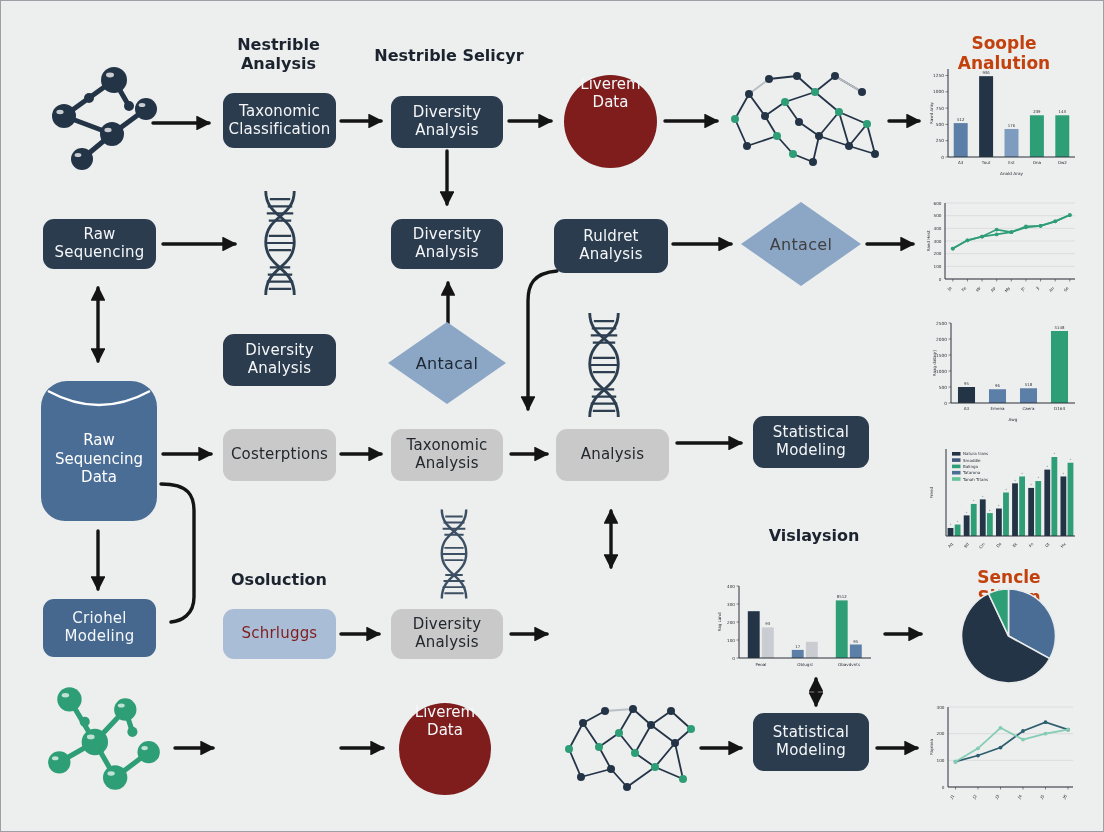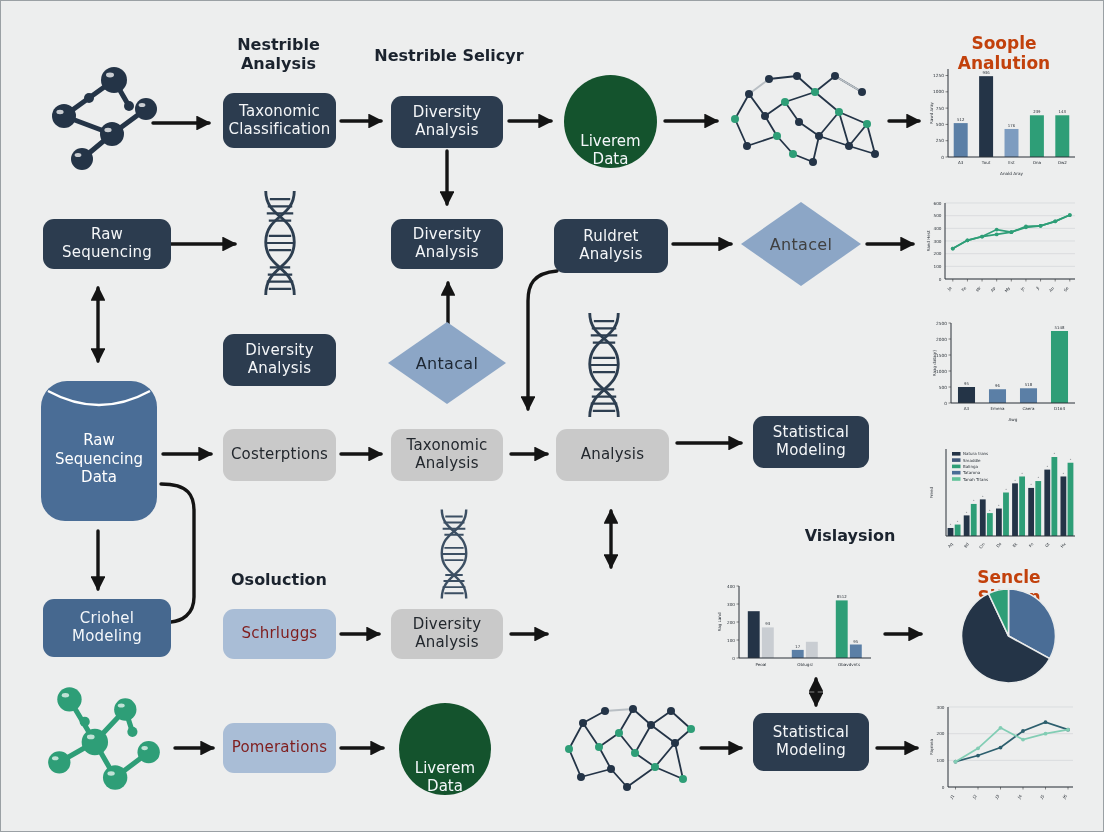--- a/index.html
+++ b/index.html
@@ -5,22 +5,22 @@
   html,body{margin:0;padding:0;background:#dfe1e2;}
   #canvas{position:relative;width:1104px;height:832px;background:#edeeee;overflow:hidden;
           font-family:"DejaVu Sans","Liberation Sans",sans-serif;border:1px solid #9aa0a4;box-sizing:border-box;}
   #edges{position:absolute;left:0;top:0;z-index:1;}
   .box{position:absolute;z-index:2;border-radius:11px;display:flex;align-items:center;justify-content:center;
        text-align:center;font-size:15px;line-height:1.18;padding:4px 4px;box-sizing:border-box;letter-spacing:.2px;font-weight:500;}
   .dark{background:#2c3c4f;color:#f4f6f8;}
   .gray{background:#c9c9c9;color:#23282e;}
   .lightblue{background:#a9bdd6;color:#7f1d1d;}
   .blue{background:#46688f;color:#f4f7fa;}
-  .circle{position:absolute;z-index:2;border-radius:50%;background:#14532d;color:#f4f7fa;display:flex;
-          align-items:flex-end;justify-content:center;text-align:center;font-size:15px;line-height:1.2;}
+  .circle{position:absolute;z-index:2;border-radius:50%;background:#7f1d1d;color:#f4f7fa;display:flex;
+          align-items:flex-start;justify-content:center;text-align:center;font-size:15px;line-height:1.2;}
   .cylinder{position:absolute;z-index:2;background:#4a6d96;color:#ffffff;border-radius:26px 26px 24px 24px;
             display:flex;align-items:center;justify-content:center;text-align:center;font-size:15px;line-height:1.25;}
   .cylinder svg{position:absolute;top:2px;left:0;}
   .diamond{position:absolute;z-index:2;display:flex;align-items:center;justify-content:center;}
   .diamond svg{position:absolute;inset:0;}
   .dlabel{position:relative;z-index:3;font-size:16px;letter-spacing:.3px;}
   .flabel{position:absolute;z-index:2;text-align:center;color:#1b232e;font-size:16px;font-weight:600;line-height:1.2;}
   .ctitle{position:absolute;z-index:2;text-align:center;color:#c2410c;font-size:17px;font-weight:600;}
   .icon,.chart{position:absolute;z-index:2;}
 </style>
@@ -62,21 +62,21 @@
       <path d="M174 747 H212" marker-end="url(#ah)"></path>
       <path d="M340 747 H382" marker-end="url(#ah)"></path>
       <path d="M700 747 H740" marker-end="url(#ah)"></path>
       <path d="M876 747 H916" marker-end="url(#ah)"></path>
     </g>
   </svg>
 
   <div class="flabel" style="left:210px;top:34px;width:135px;">Nestrible Analysis</div>
   <div class="flabel" style="left:372px;top:45px;width:152px;">Nestrible Selicyr</div>
   <div class="flabel" style="left:215px;top:569px;width:126px;">Osoluction</div>
-  <div class="flabel" style="left:762px;top:525px;width:102px;margin-left:36px;">Vislaysion</div>
+  <div class="flabel" style="left:762px;top:525px;width:102px;">Vislaysion</div>
   <div class="ctitle" style="left:922px;top:32px;width:162px;">Soople Analution</div>
   <div class="ctitle" style="left:942px;top:566px;width:132px;">Sencle Siftion</div>
 
   <div class="icon" style="left:33px;top:63px;">
     <svg width="127" height="107" viewBox="0 0 127 107">
       <g stroke="#243447" stroke-width="5">
           <path d="M80,16 55,34 M55,34 30,52 M30,52 78,70 M78,70 112,45 M80,16 95,42 M78,70 48,95"></path>
         </g>
       <g fill="#243447">
         <circle cx="80" cy="16" r="13"></circle>
@@ -166,21 +166,21 @@
         <text x="110.89999999999999" y="105" text-anchor="middle" style="font-family:'DejaVu Sans',sans-serif;font-size:4.1px;fill:#2b3138">Ona</text>
         <rect x="129.315" y="56.28148148148148" width="13.97" height="41.71851851851852" fill="#2e9e77"></rect>
         <text x="136.3" y="54.081481481481475" text-anchor="middle" style="font-family:'DejaVu Sans',sans-serif;font-size:3.9px;fill:#2b3138">143</text>
         <text x="136.3" y="105" text-anchor="middle" style="font-family:'DejaVu Sans',sans-serif;font-size:4.1px;fill:#2b3138">Ow2</text>
         <line x1="22" y1="10" x2="22" y2="98" stroke="#2b3138" stroke-width="1"></line>
         <line x1="22" y1="98" x2="149" y2="98" stroke="#2b3138" stroke-width="1"></line>
         <text x="7" y="54" transform="rotate(-90 7 54)" text-anchor="middle" style="font-family:'DejaVu Sans',sans-serif;font-size:4.1px;fill:#2b3138">Rawd Aray</text>
         <text x="85.5" y="115.5" text-anchor="middle" style="font-family:'DejaVu Sans',sans-serif;font-size:4.2px;fill:#2b3138">Anald Aray</text>
       </svg></div>
 
-  <div class="box dark" style="left:42px;top:218px;width:128px;height:50px;align-items:center;">
+  <div class="box dark" style="left:42px;top:218px;width:113px;height:50px;align-items:center;">
     <span>Raw Sequencing</span>
   </div>
 
   <div class="icon" style="left:248px;top:186px;">
     <svg width="62" height="112" viewBox="0 0 60 110">
       <g stroke="#2d3e50" stroke-width="2.8" fill="none">
         <path d="M16,4 C16,30 44,28 44,54 C44,80 16,78 16,106"></path>
         <path d="M44,4 C44,30 16,28 16,54 C16,80 44,78 44,106"></path>
       </g>
       <g stroke="#2d3e50" stroke-width="2.2">
@@ -396,21 +396,21 @@
       <g stroke="#3c4f63" stroke-width="2.8" fill="none">
         <path d="M16,4 C16,30 44,28 44,54 C44,80 16,78 16,106"></path>
         <path d="M44,4 C44,30 16,28 16,54 C16,80 44,78 44,106"></path>
       </g>
       <g stroke="#3c4f63" stroke-width="2.2">
         <path d="M20,12 40,12 M18,19 42,19 M17,26 43,26 M19,33 41,33 M19,48 41,48 M17,55 43,55 M19,62 41,62 M20,79 40,79 M18,86 42,86 M17,93 43,93 M19,100 41,100"></path>
       </g>
     </svg>
   </div>
 
-  <div class="box blue" style="left:42px;top:598px;width:128px;height:58px;">
+  <div class="box blue" style="left:42px;top:598px;width:113px;height:58px;">
     <span>Criohel Modeling</span>
   </div>
   <div class="box lightblue" style="left:222px;top:608px;width:113px;height:50px;">
     <span>Schrluggs</span>
   </div>
   <div class="box gray" style="left:390px;top:608px;width:112px;height:50px;">
     <span>Diversity Analysis</span>
   </div>
 
   <div class="chart" style="left:712px;top:575px;width:170px;height:100px;"><svg width="170" height="100" viewBox="0 0 170 100">
@@ -466,23 +466,20 @@
         <ellipse cx="26" cy="14" rx="3.6" ry="2.2"></ellipse>
           <ellipse cx="81" cy="24" rx="3.4" ry="2"></ellipse>
           <ellipse cx="51" cy="55" rx="3.8" ry="2.3"></ellipse>
         <ellipse cx="16" cy="76" rx="3.2" ry="2"></ellipse>
           <ellipse cx="71" cy="91" rx="3.6" ry="2.2"></ellipse>
           <ellipse cx="104" cy="66" rx="3.2" ry="2"></ellipse>
       </g>
     </svg>
   </div>
 
-  <div class="box lightblue" style="left:222px;top:722px;width:113px;height:50px;">
-    <span>Pomerations</span>
-  </div>
   <div class="circle" style="left:398px;top:702px;width:92px;height:92px;">
     <span>Liverem Data</span>
   </div>
 
   <div class="icon" style="left:558px;top:698px;">
     <svg width="137" height="102" viewBox="0 0 137 102">
       <g stroke="#243447" stroke-width="1.8">
         <path d="M10,50 24,24 M10,50 22,78 M24,24 46,12 M24,24 40,48 M22,78 52,70 M40,48 60,34 M40,48 52,70 M60,34 74,10 M60,34 76,54 M52,70 68,88 M76,54 96,68 M68,88 96,68 M74,10 92,26 M92,26 112,12 M92,26 116,44 M96,68 116,44 M112,12 132,30 M116,44 132,30 M116,44 124,80 M96,68 124,80 M76,54 92,26"></path>
       </g>
       <g stroke="#b9bfc4" stroke-width="1.8">

